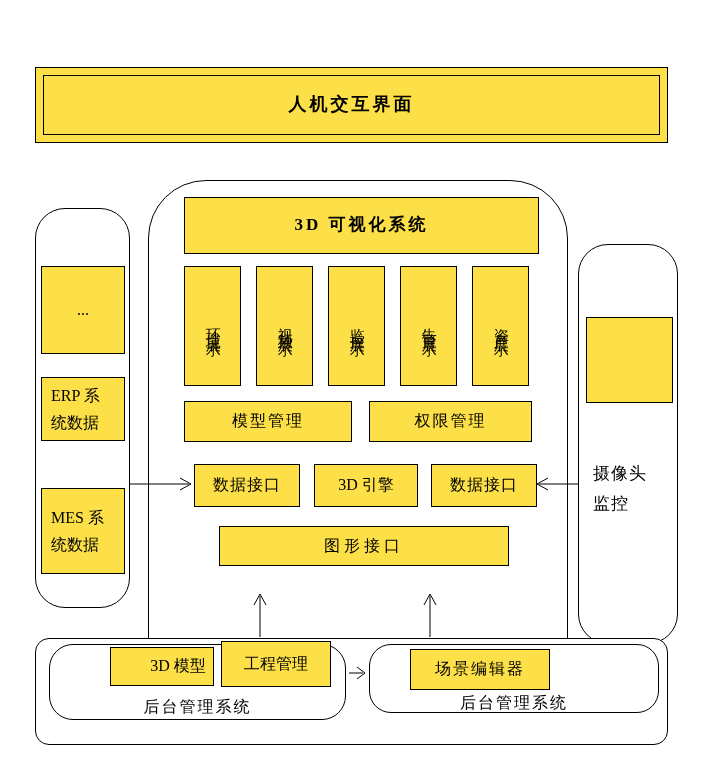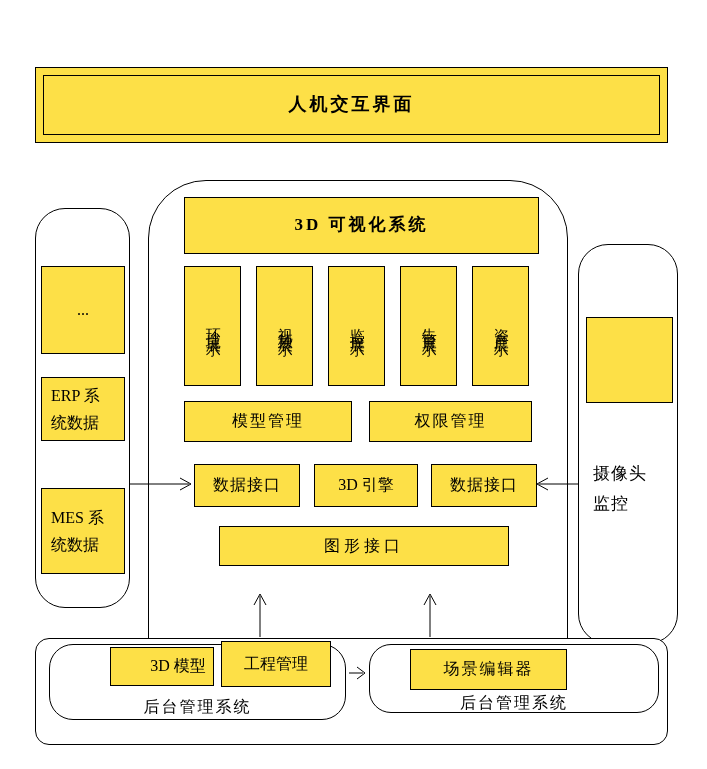--- a/index.html
+++ b/index.html
@@ -53,21 +53,21 @@
   .c-dif-r  { left:282px; top:283px; width:106px; height:43px; letter-spacing:1px; }
   .c-graph  { left:70px;  top:345px; width:290px; height:40px; letter-spacing:4px; }
 
   
   .bottom-panel { left:35px; top:638px; width:633px; height:107px; border-radius:14px; }
   .b-left  { left:13px;  top:5px; width:297px; height:76px; border-radius:24px; }
   .b-right { left:333px; top:5px; width:290px; height:69px; border-radius:22px; }
   .b-model3d { left:60px;  top:2px;  width:104px; height:39px;padding-left:32px; }
   .b-project { left:171px; top:-4px; width:110px; height:46px; }
   .b-left-label  { position:absolute; left:0; right:0; top:52px; text-align:center; font-size:16px; letter-spacing:2px; }
-  .b-scene { left:40px; top:4px; width:157px; height:41px; letter-spacing:2px;text-align:center; }
+  .b-scene { left:40px; top:4px; width:140px; height:41px; letter-spacing:2px;text-align:center; }
   .b-right-label { position:absolute; left:0; right:0; top:48px; text-align:center; font-size:16px; letter-spacing:2px; }
 
   
   .arrows { position:absolute; left:0; top:0; pointer-events:none; }
 </style>
 </head>
 <body>
 
 <div class="page">
 

